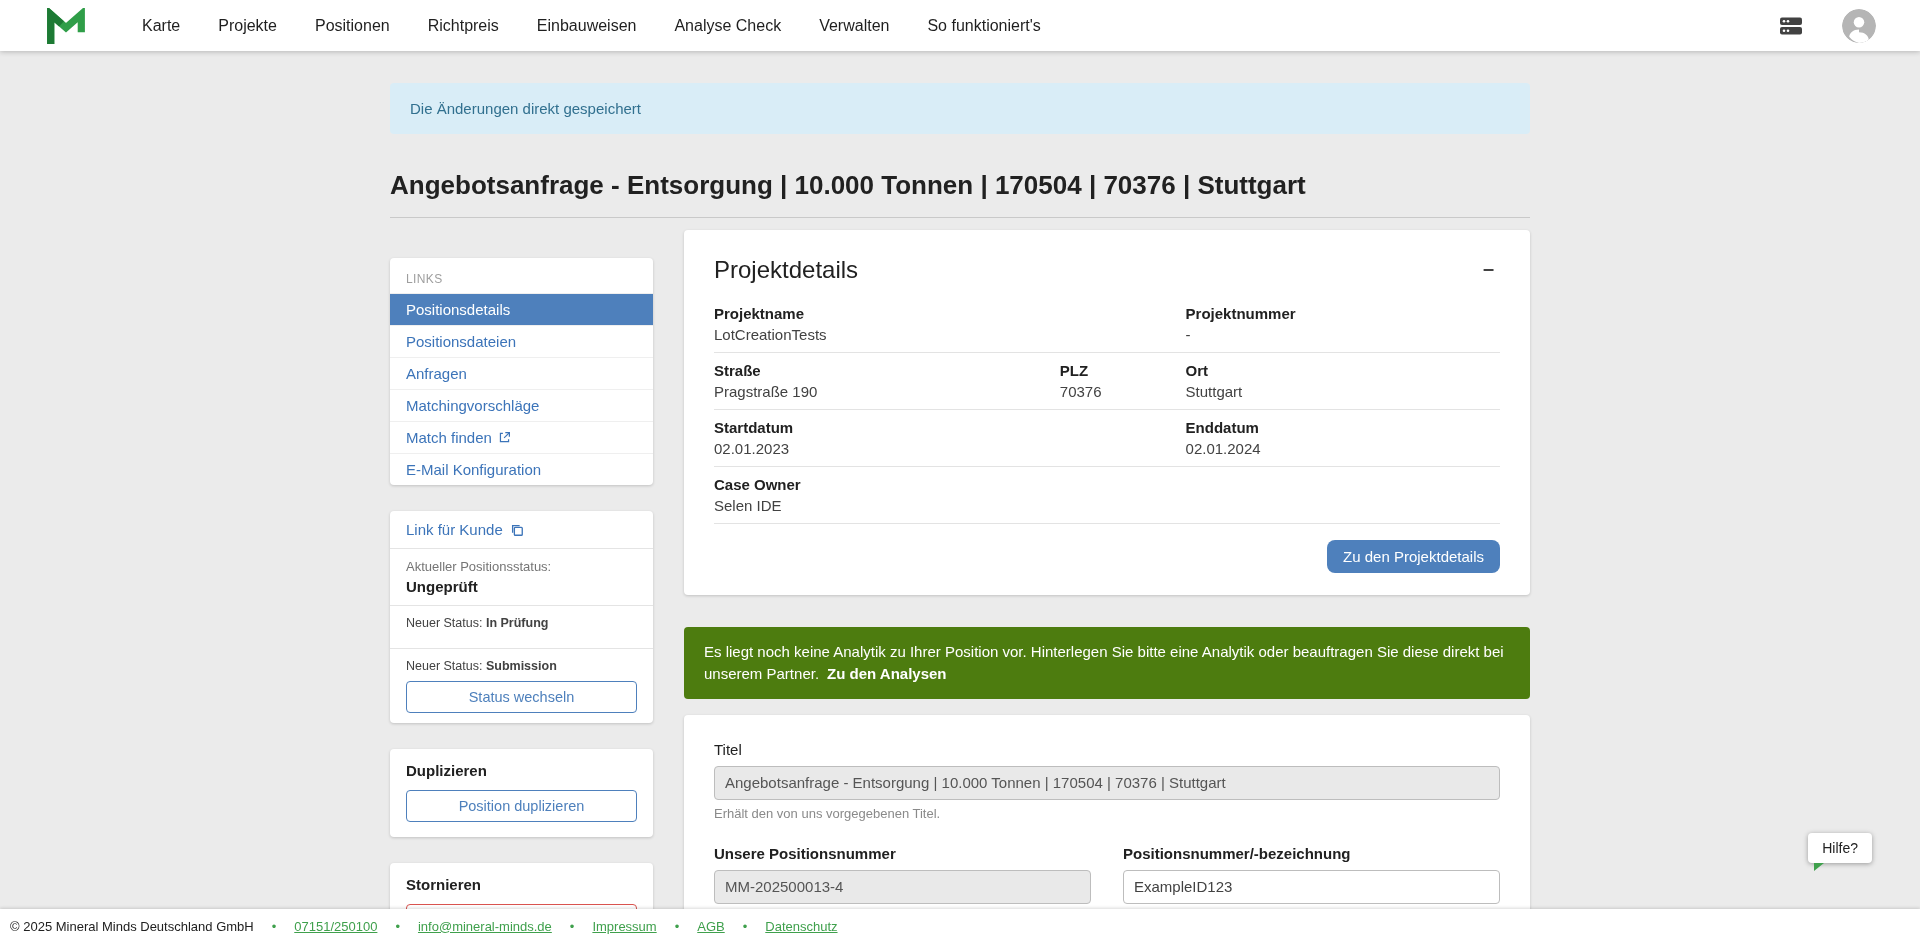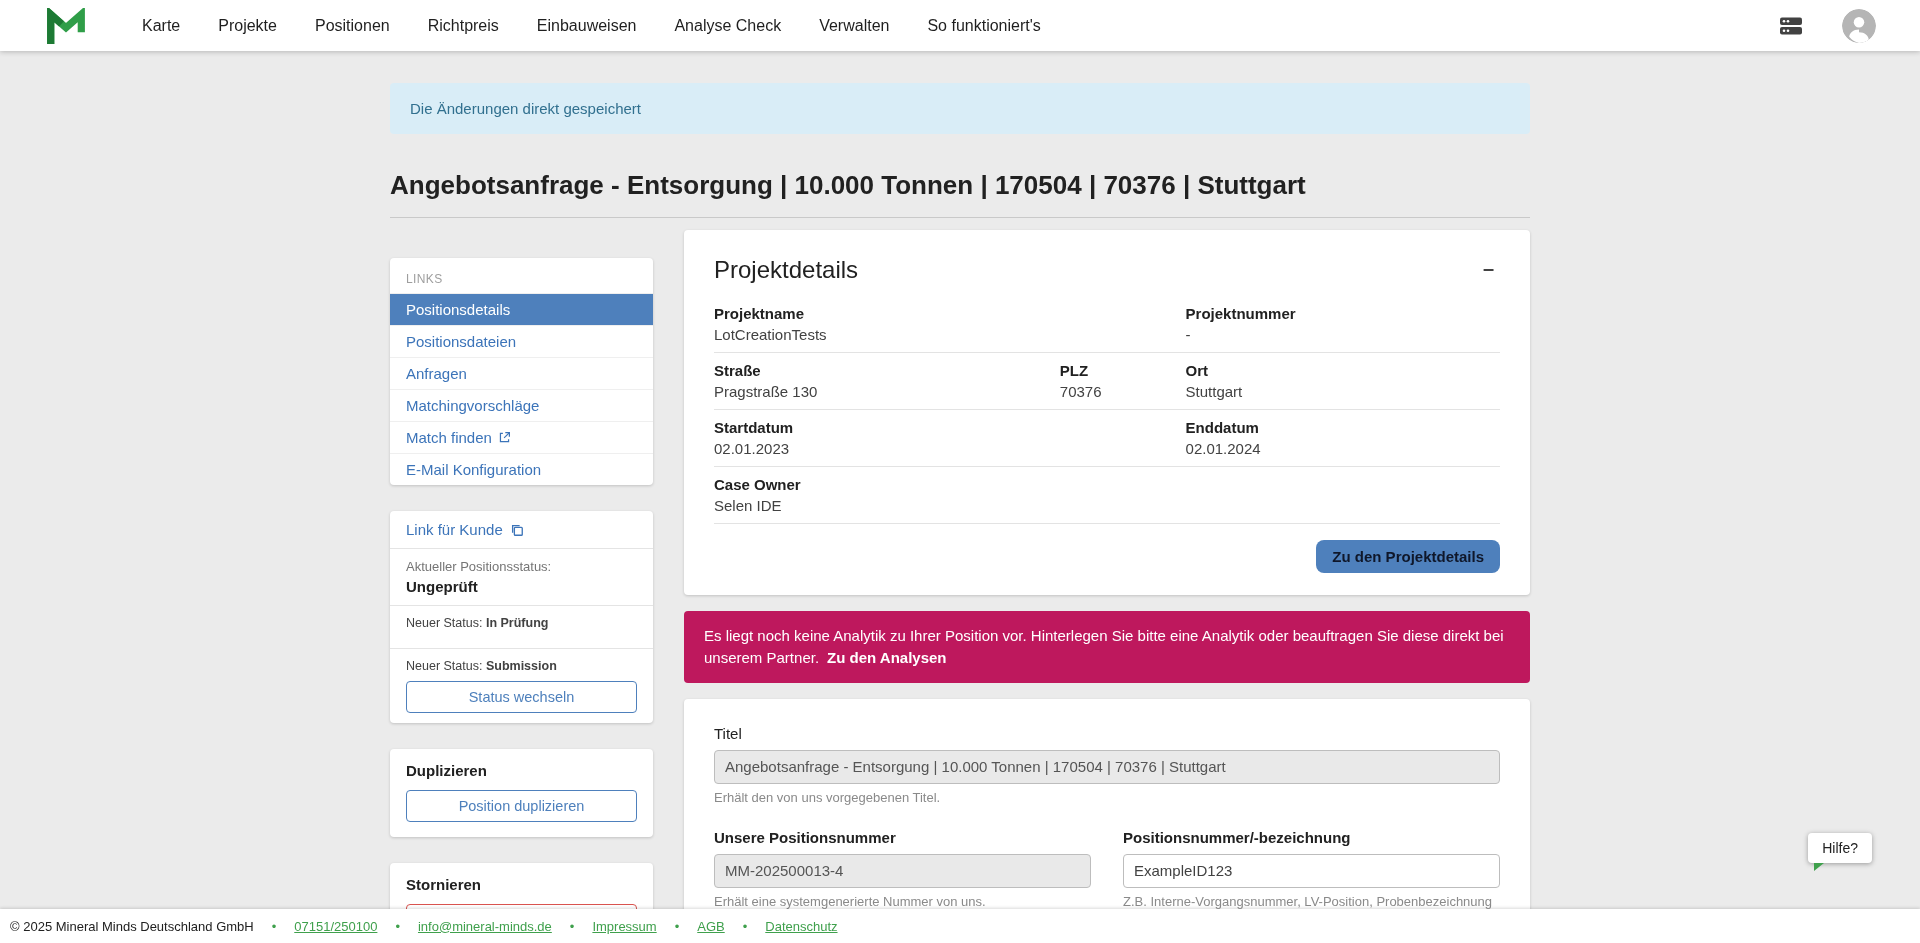--- a/index.html
+++ b/index.html
@@ -77,26 +77,26 @@
   .project-head { display: flex; justify-content: space-between; align-items: flex-start; margin-bottom: 12px; }
   .project-title { font-size: 24px; font-weight: 400; color: #212121; margin: 0; }
   .collapse-btn { font-size: 20px; font-weight: 700; color: #424242; cursor: pointer; line-height: 1; padding: 2px 6px; }
   .p-row { display: grid; grid-template-columns: 44% 16% 40%; padding: 9px 0; border-bottom: 1px solid #e3e3e3; }
   .p-cell.c2 { grid-column: 2; }
   .p-cell.c3 { grid-column: 3; }
   .field-label { font-size: 15px; font-weight: 700; color: #212121; }
   .field-value { font-size: 15px; color: #424242; margin-top: 4px; }
   .project-actions { display: flex; justify-content: flex-end; margin-top: 16px; }
   .btn-primary {
-    background: #4e80bc; color: #0f172a; border: none; border-radius: 8px;
-    padding: 8px 16px; font-size: 15px; font-family: inherit; cursor: pointer; font-weight: bold;
+    background: #4e80bc; color: #ffffff; border: none; border-radius: 8px;
+    padding: 8px 16px; font-size: 15px; font-family: inherit; cursor: pointer;
   }
 
   .banner {
-    margin-top: 16px; background: #be185d; color: #fff; border-radius: 4px;
+    margin-top: 32px; background: #4d7c0f; color: #fff; border-radius: 4px;
     padding: 14px 20px; font-size: 15px; line-height: 1.45;
   }
   .banner-link { font-weight: 700; color: #fff; margin-left: 8px; cursor: pointer; }
 
   .form-card { margin-top: 16px; padding: 26px 30px 30px; }
   .form-label { font-size: 15px; color: #212121; margin-bottom: 8px; display: block; }
   .form-label.bold { font-weight: 700; }
   .text-input {
     width: 100%; height: 34px; border: 1px solid #bdbdbd; border-radius: 4px;
     padding: 6px 10px; font-size: 15px; color: #424242; font-family: inherit; background: #fff;
@@ -270,21 +270,21 @@
             </div>
             <div class="p-cell c3">
               <div class="field-label">Projektnummer</div>
               <div class="field-value">-</div>
             </div>
           </div>
 
           <div class="p-row">
             <div class="p-cell c1">
               <div class="field-label">Straße</div>
-              <div class="field-value">Pragstraße 130</div>
+              <div class="field-value">Pragstraße 190</div>
             </div>
             <div class="p-cell c2">
               <div class="field-label">PLZ</div>
               <div class="field-value">70376</div>
             </div>
             <div class="p-cell c3">
               <div class="field-label">Ort</div>
               <div class="field-value">Stuttgart</div>
             </div>
           </div>

